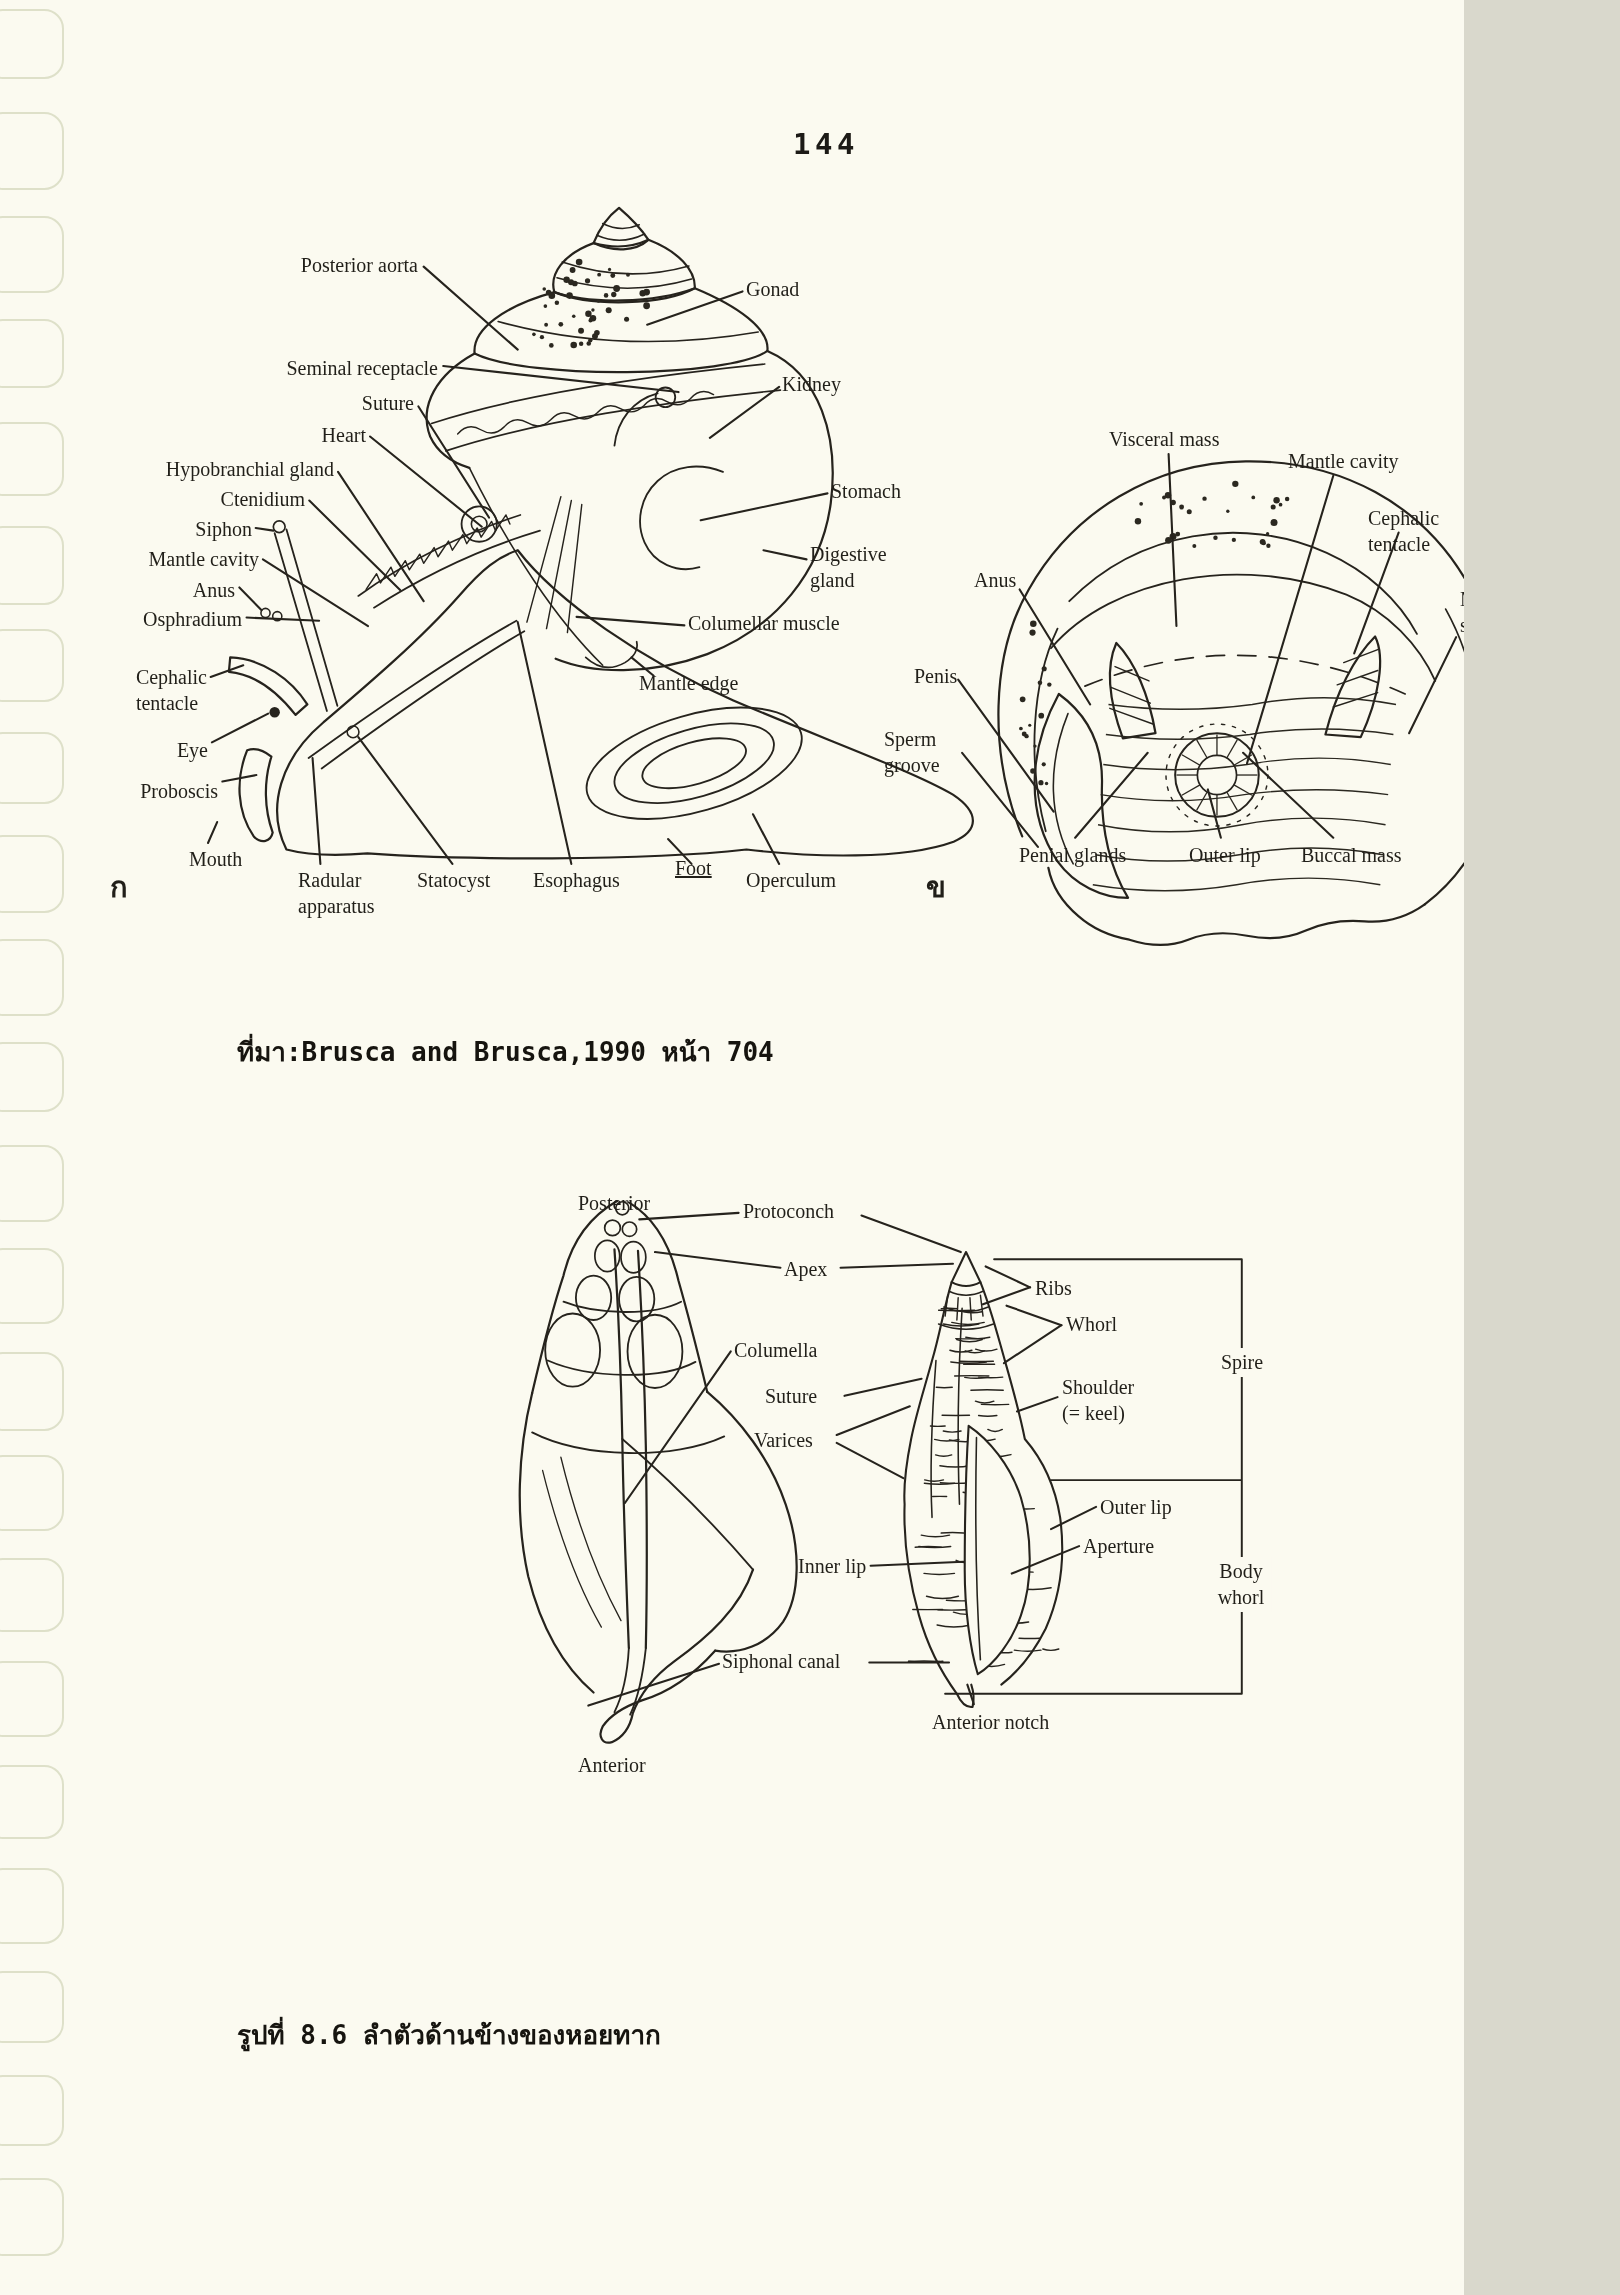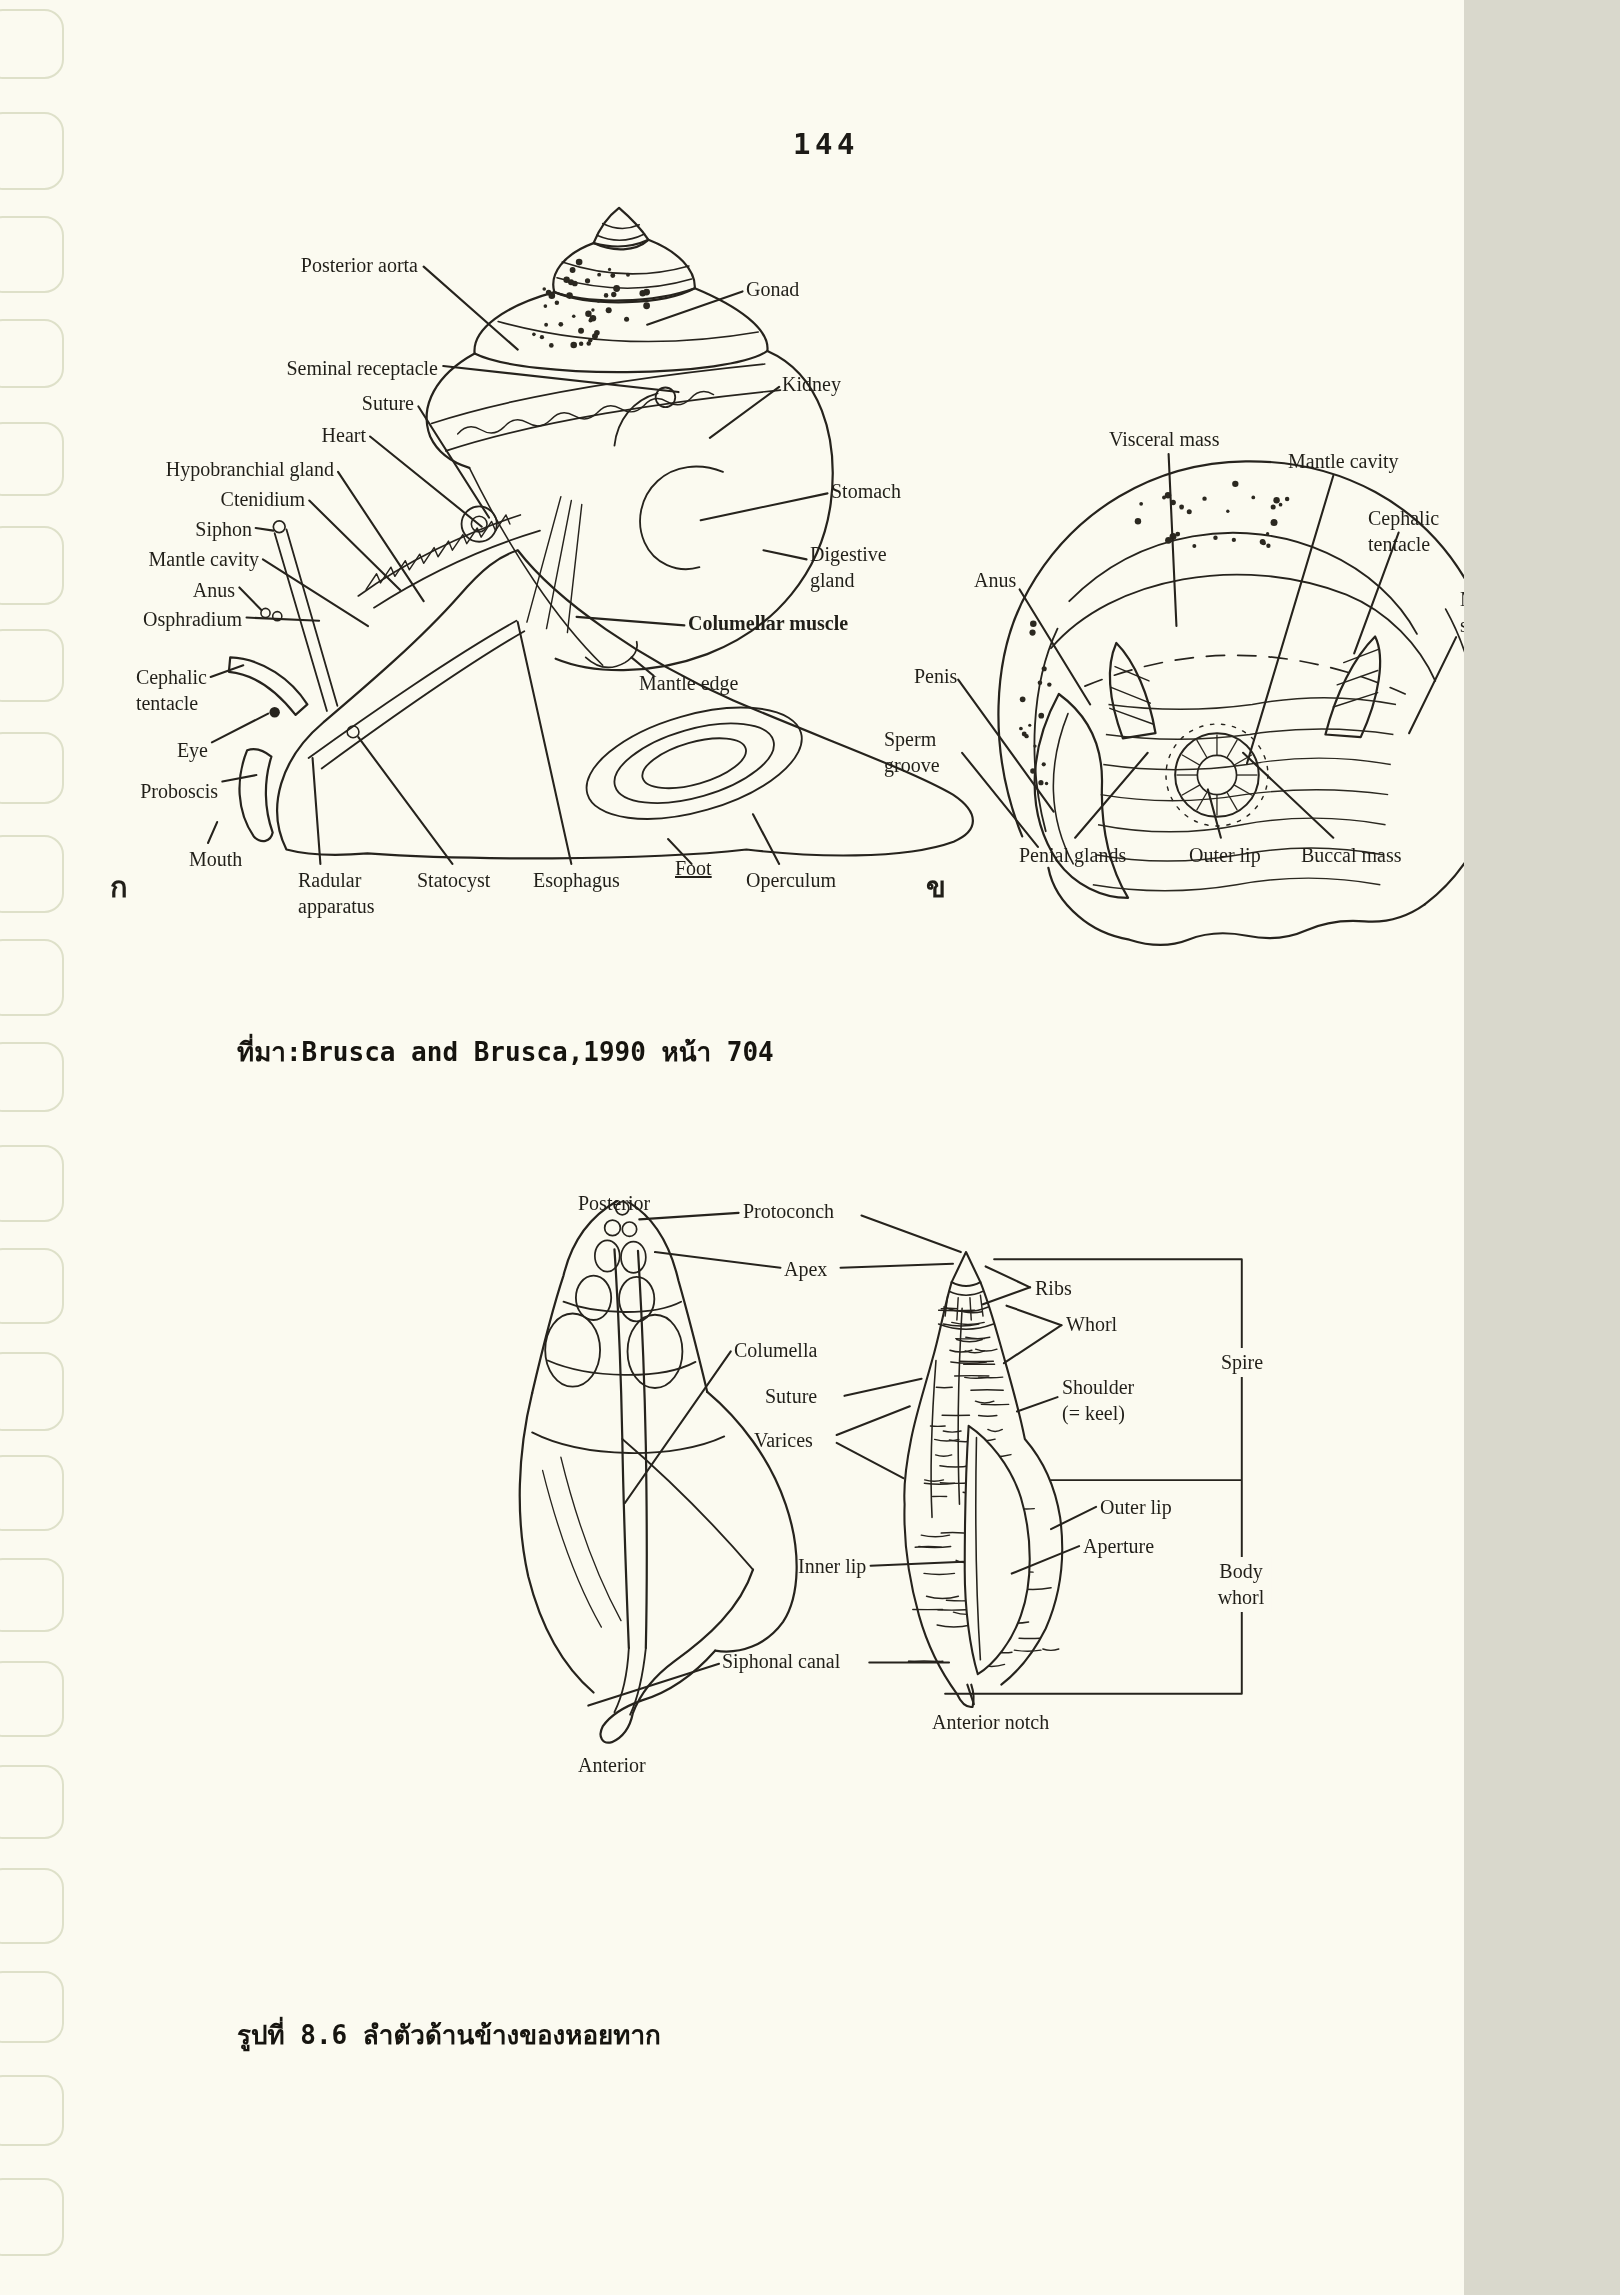--- a/index.html
+++ b/index.html
@@ -408,21 +408,21 @@
       <div class="dlabel" style="top: 422px; left: 366px; transform: translateX(-100%);">Heart</div>
       <div class="dlabel" style="top: 456px; left: 334px; transform: translateX(-100%);">Hypobranchial gland</div>
       <div class="dlabel" style="top: 486px; left: 305px; transform: translateX(-100%);">Ctenidium</div>
       <div class="dlabel" style="top: 516px; left: 252px; transform: translateX(-100%);">Siphon</div>
       <div class="dlabel" style="top: 546px; left: 259px; transform: translateX(-100%);">Mantle cavity</div>
       <div class="dlabel" style="top: 577px; left: 235px; transform: translateX(-100%);">Anus</div>
       <div class="dlabel" style="top: 606px; left: 242px; transform: translateX(-100%);">Osphradium</div>
       <div class="dlabel" style="top: 478px; left: 831px;">Stomach</div>
       <div class="dlabel" style="top: 541px; left: 810px;">Digestive
 gland</div>
-      <div class="dlabel" style="top: 610px; left: 688px; font-weight: bold;">Columellar muscle</div>
+      <div class="dlabel" style="top: 610px; left: 688px;">Columellar muscle</div>
       <div class="dlabel" style="top: 670px; left: 639px;">Mantle edge</div>
       <div class="dlabel" style="top: 664px; left: 207px; transform: translateX(-100%);">Cephalic
 tentacle</div>
       <div class="dlabel" style="top: 737px; left: 208px; transform: translateX(-100%);">Eye</div>
       <div class="dlabel" style="top: 778px; left: 218px; transform: translateX(-100%);">Proboscis</div>
       <div class="dlabel" style="top: 846px; left: 189px;">Mouth</div>
       <div class="dlabel" style="top: 867px; left: 298px;">Radular
 apparatus</div>
       <div class="dlabel" style="top: 867px; left: 417px;">Statocyst</div>
       <div class="dlabel" style="top: 867px; left: 533px;">Esophagus</div>

